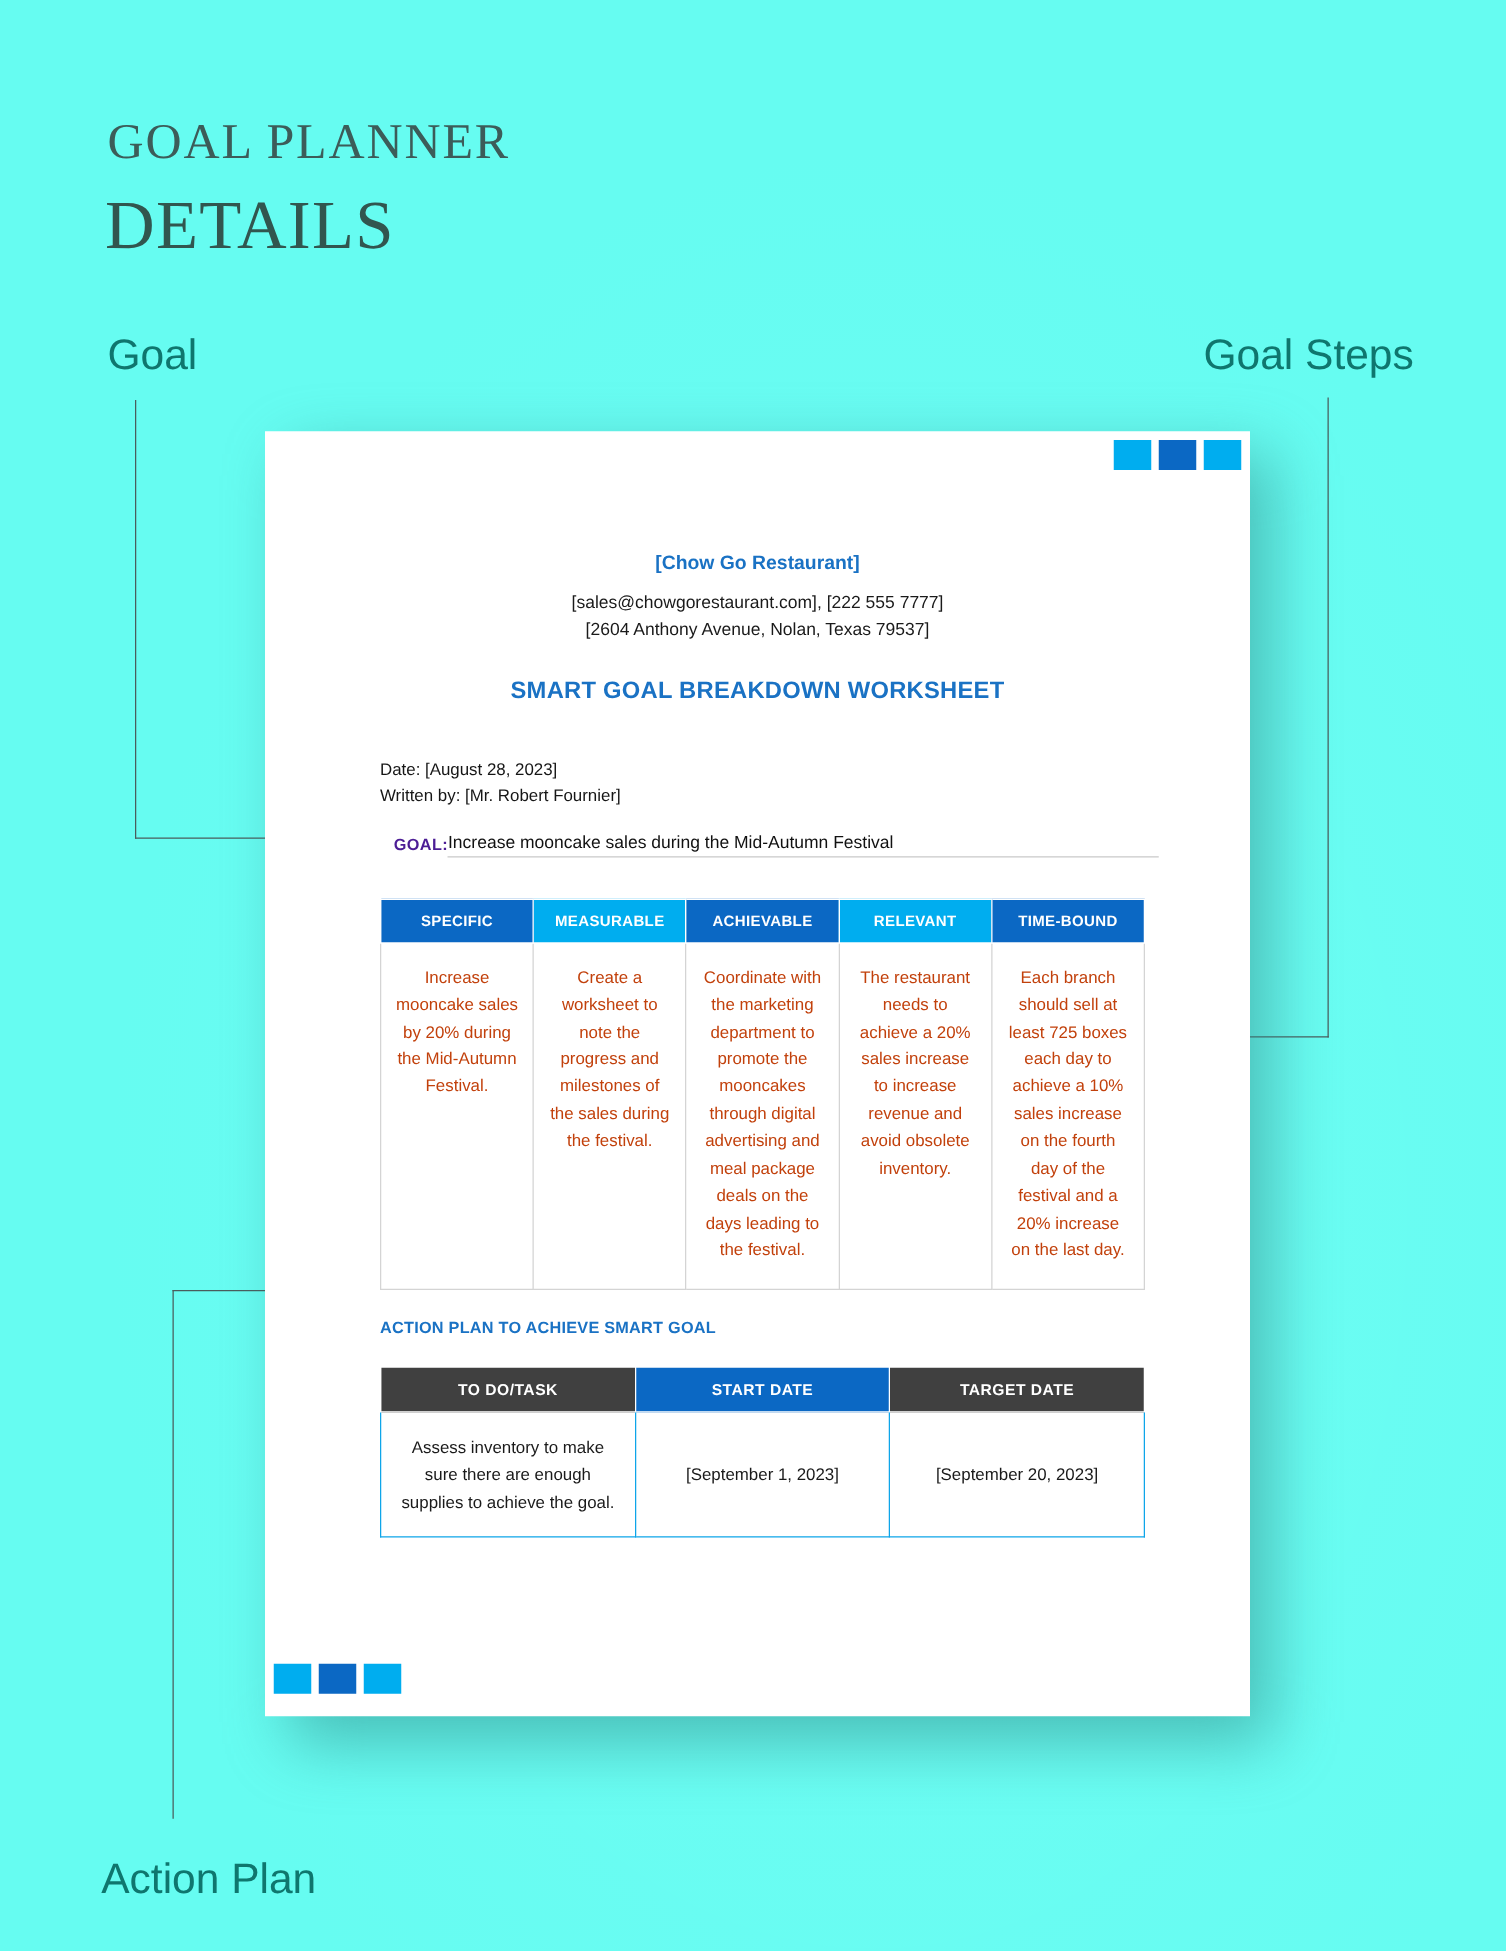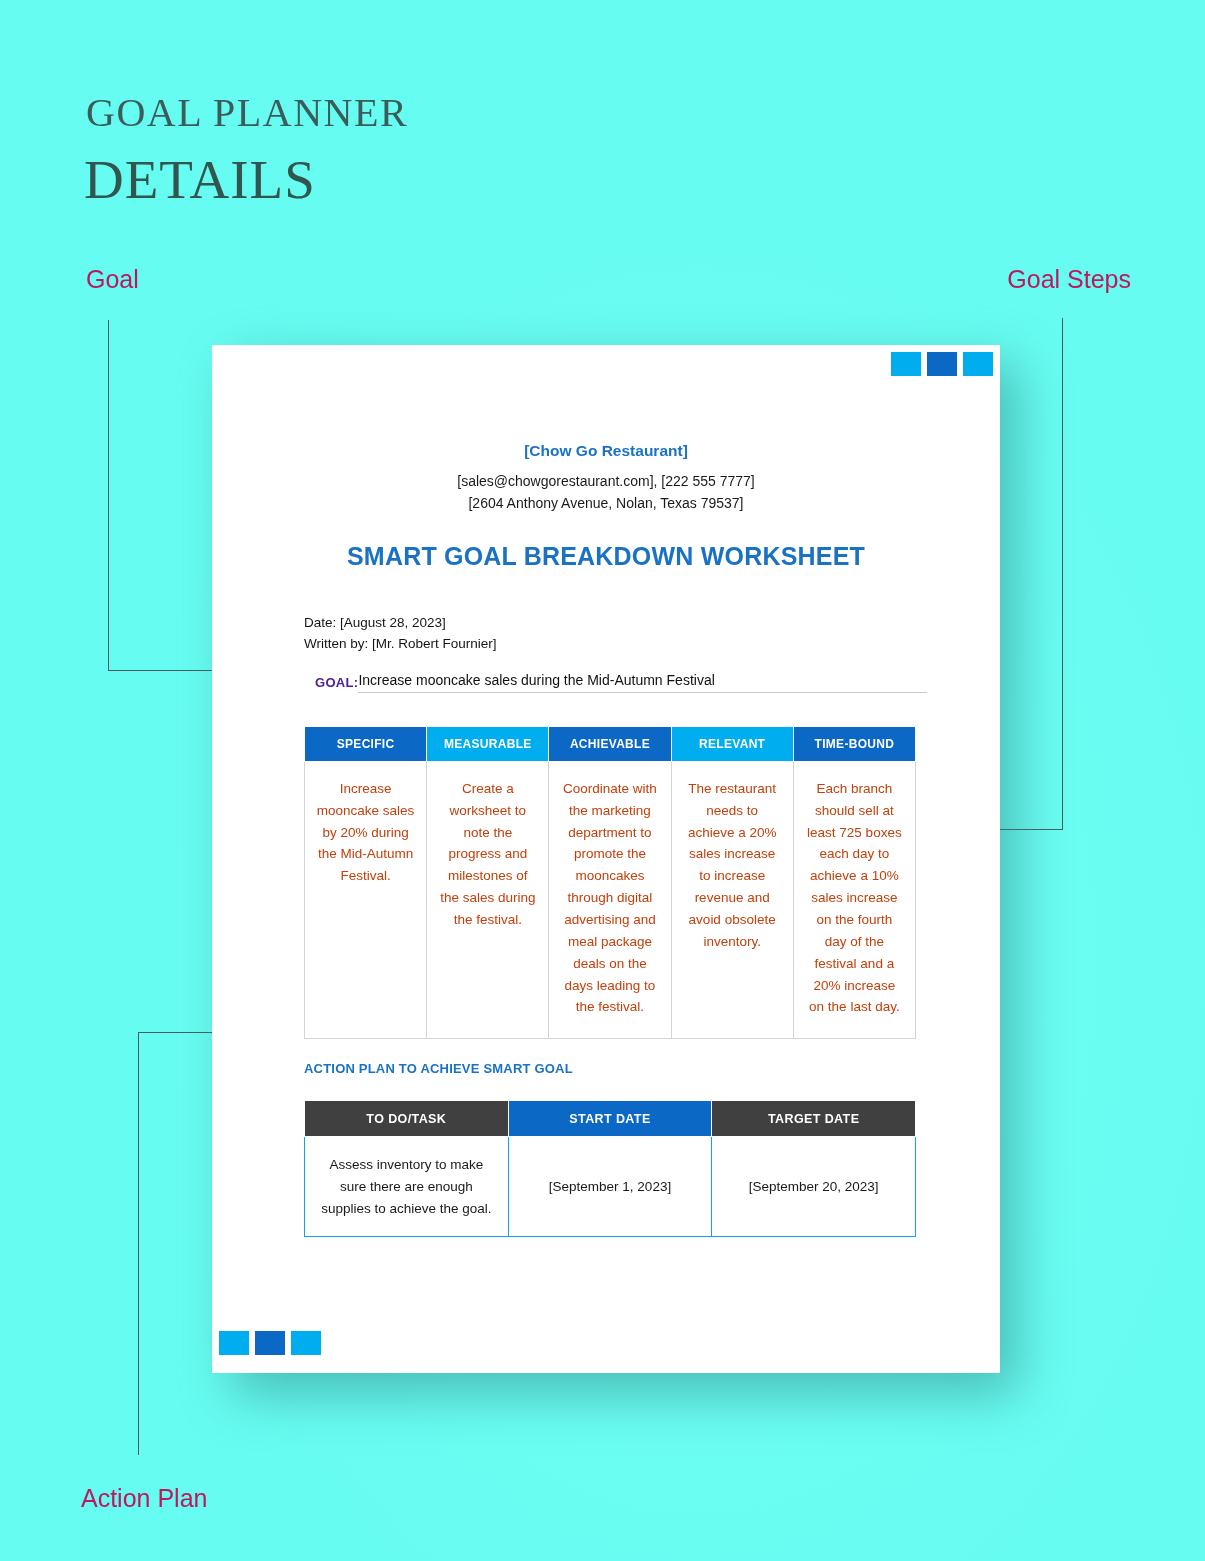--- a/index.html
+++ b/index.html
@@ -25,22 +25,22 @@
     color:#3C5C59;
   }
   .title-details{
     position:absolute; left:84px; top:148px;
     font-family:"Liberation Serif", serif;
     font-size:55px; letter-spacing:1px;
     color:#31564F;
   }
   .callout-label{
     position:absolute;
-    font-size:25px;
-    color:#be185d;
+    font-size:34px;
+    color:#0f766e;
     white-space:nowrap;
   }
   .lbl-goal{ left:86px; top:265px; }
   .lbl-goal-steps{ right:74px; top:265px; }
   .lbl-action-plan{ left:81px; top:1484px; }
 
   
   .line{ position:absolute; background:#4A5C5C; }
   .line-v{ width:1px; }
   .line-h{ height:1px; }
@@ -79,21 +79,21 @@
   .company{
     text-align:center; margin-top:97px;
     font-size:15.5px; font-weight:bold; color:#1A72C4;
   }
   .contact{
     text-align:center; margin-top:11px;
     font-size:14px; color:#1A1A1A; line-height:1.55;
   }
   .doc-title{
     text-align:center; margin-top:28px;
-    font-size:25px; font-weight:bold; letter-spacing:.2px;
+    font-size:19px; font-weight:bold; letter-spacing:.2px;
     color:#1A72C4;
   }
   .meta{
     margin:42px 0 0 92px;
     font-size:13.5px; color:#161616; line-height:1.5;
   }
   .goal-row{
     display:flex; align-items:flex-end;
     margin:18px 0 0 103px; width:612px;
   }

